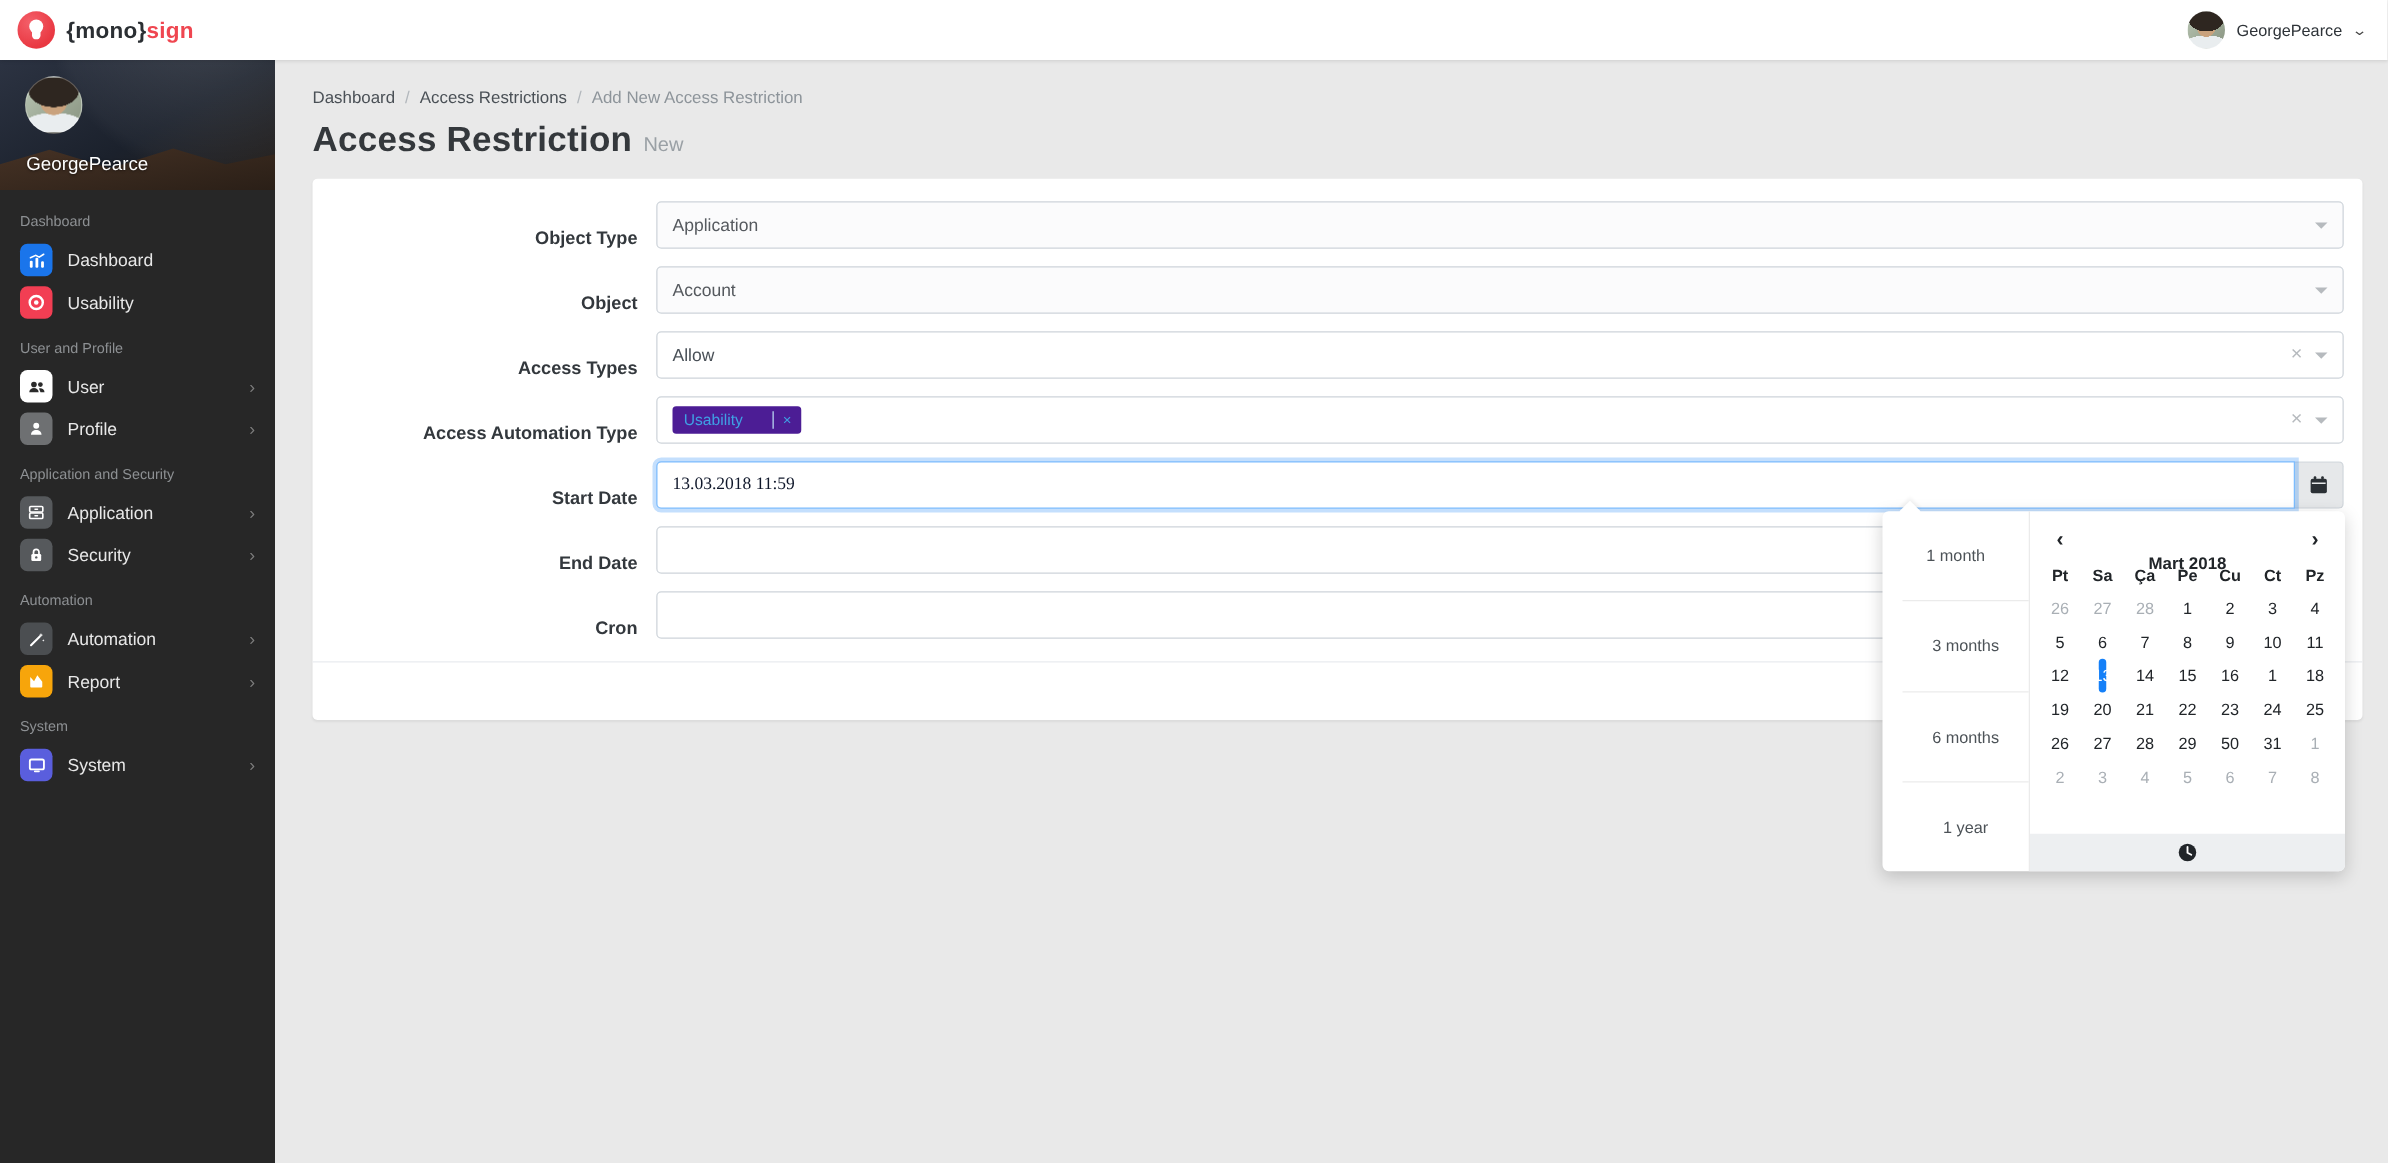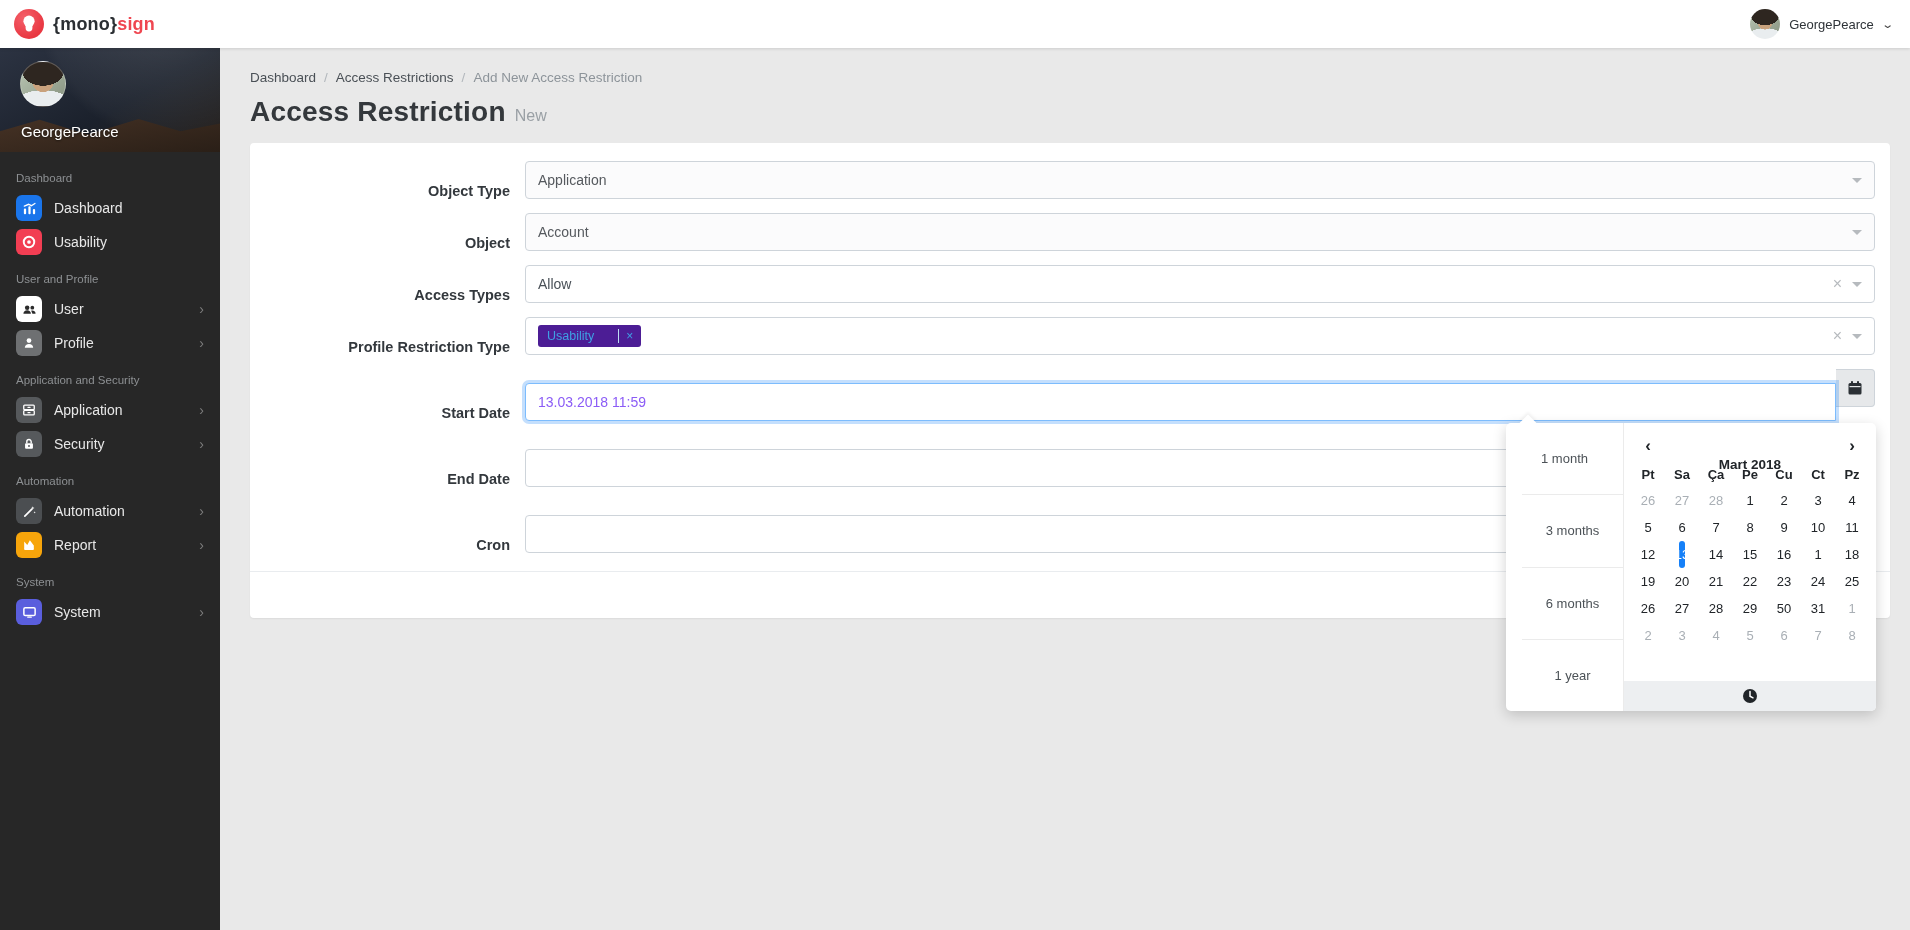--- a/index.html
+++ b/index.html
@@ -75,22 +75,22 @@
   .clear-x { color:#b6babe; font-size:16px; margin-left:auto; cursor:pointer; line-height:1; }
   .box .grow { flex:1; }
   .tag { display:inline-flex; align-items:center; background:#4c1d95; color:#3fa0e4;
     border-radius:3px; font-size:12.5px; padding:4px 0 4px 9px; gap:16px; }
   .tag .tag-x { color:#3fa0e4; padding:0 8px 0 7px; margin-left:8px; border-left:1px solid #bcdcf3;
     cursor:pointer; font-size:12px; }
   .igroup { display:flex; width:100%; }
   input.tbox { height:38px; border:1px solid #ced4da; border-radius:4px; background:#fff;
     padding:0 12px; font-size:14px; color:#6b7publisher: }
   .tbox { height:38px; border:1px solid #ced4da; border-radius:4px; background:#fff;
-    padding:0 12px; font-size:14px; color:#8b5cf6; width:100%; outline:none;
-    font-family:Liberation Sans, sans-serif;margin-top:14px; }
+    padding:0 12px; font-size:14px; color:#0f172a; width:100%; outline:none;
+    font-family:Liberation Serif, serif; }
   .tbox.focused { border-color:#7cbcfd; box-shadow:0 0 0 3px rgba(21,128,248,.25);
     border-radius:4px 0 0 4px; border-right:1px solid #7cbcfd; position:relative; z-index:2; }
   .append-btn { width:40px; height:38px; background:#e6e8ea; border:1px solid #ced4da; border-left:0;
     border-radius:0 4px 4px 0; display:flex; align-items:center; justify-content:center; cursor:pointer; }
   .card-divider { border:0; border-top:1px solid #e9ecef; margin:18px -15px 0 -20px; }
   .card-footer { height:46px; }
 
   
   .dpicker { position:absolute; top:calc(100% + 2px); right:-1px; width:370px; height:288px;
     background:#fff; border-radius:5px; box-shadow:0 4px 14px rgba(0,0,0,.18); z-index:40; display:flex; }
@@ -284,21 +284,21 @@
       <div class="fctrl">
           <div class="box">
         <span class="grow">Allow</span>
         <span class="clear-x">×</span>
         <span class="caret"></span>
       </div>
         </div>
     </div>
 
     <div class="frow">
-      <div class="flabel">Profile Restriction Type</div>
+      <div class="flabel">Access Automation Type</div>
       <div class="fctrl">
           <div class="box">
         <span class="grow">
           <span class="tag">
             <span>Usability</span>
             <span class="tag-x">×</span>
           </span>
         </span>
         <span class="clear-x">×</span>
         <span class="caret"></span>

